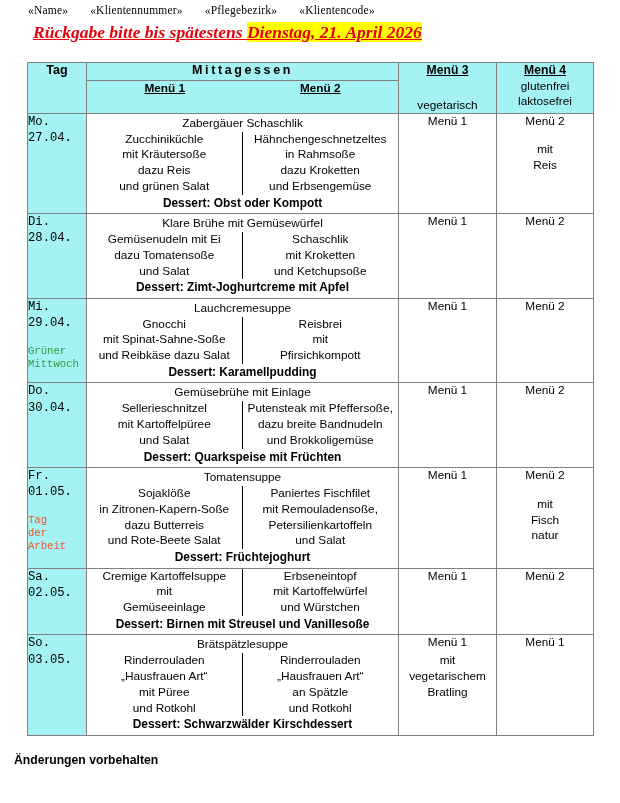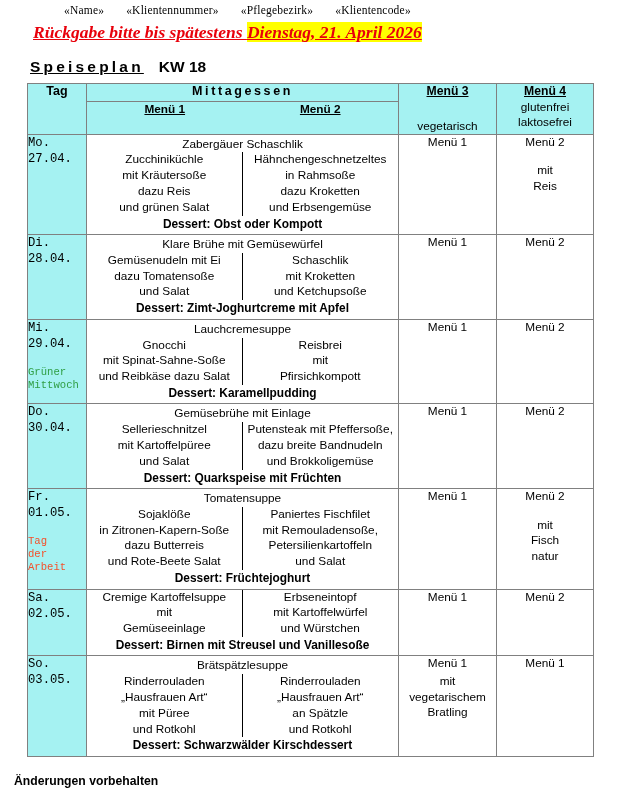--- a/index.html
+++ b/index.html
@@ -14,21 +14,21 @@
     font-family: "Liberation Sans", sans-serif;
     color: #000000;
     position: relative;
     overflow: hidden;
   }
 
   
   .mergeline {
     font-family: "Liberation Serif", serif;
     font-size: 11.5px;
-    padding: 4px 0 0 64px;
+    padding: 4px 0 0 28px;
     white-space: nowrap;
     letter-spacing: 0.2px;
   }
   .mergeline span { display: inline-block; }
   .mf-gap-1 { margin-right: 22px; }
   .mf-gap-2 { margin-right: 22px; }
   .mf-gap-3 { margin-right: 22px; }
 
   
   .returnline {
@@ -199,21 +199,20 @@
 </head>
 <body>
 
 <div class="mergeline">
   <span class="mf-gap-1">«Name»</span><span class="mf-gap-2">«Klientennummer»</span><span class="mf-gap-3">«Pflegebezirk»</span><span>«Klientencode»</span>
 </div>
 
 <div class="returnline"><span class="un">Rückgabe bitte bis spätestens </span><span class="hl">Dienstag, 21. April 2026</span></div>
 
 <div class="titleblock">
-  <div class="t-row1"><span class="spaced">Speiseplan</span><span class="kw">KW 18</span></div>
 </div>
 
 <table class="plan">
   <colgroup>
     <col style="width:59px">
     <col style="width:312px">
     <col style="width:98px">
     <col style="width:97px">
   </colgroup>
   <thead>

